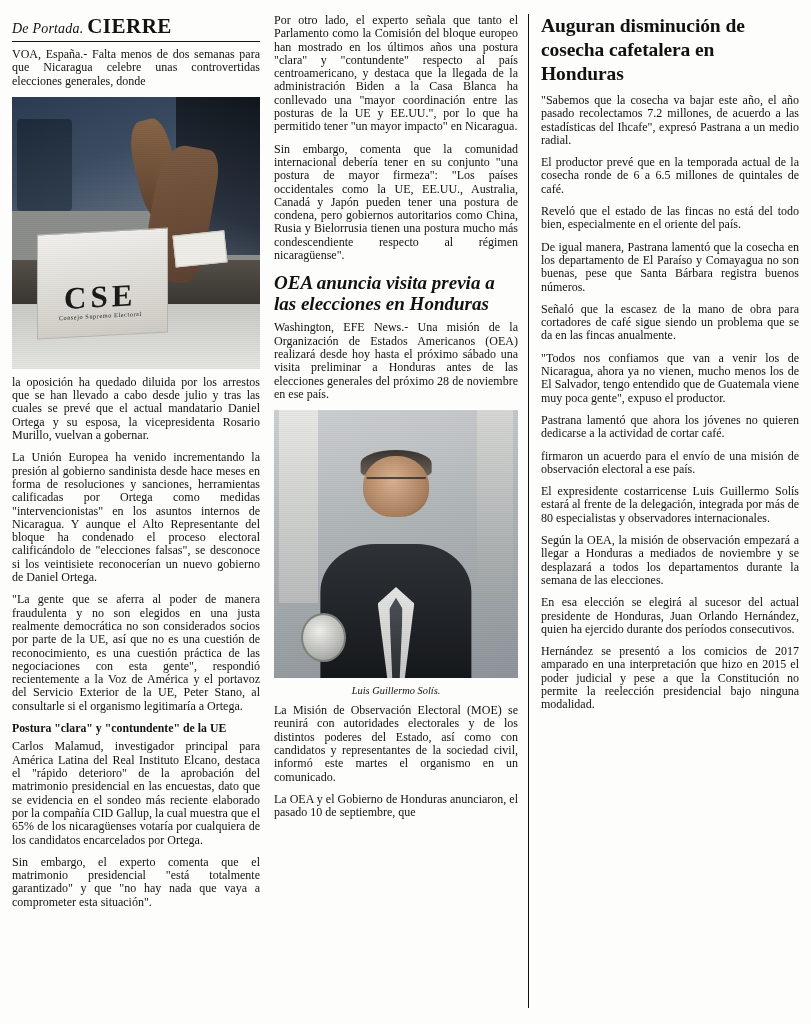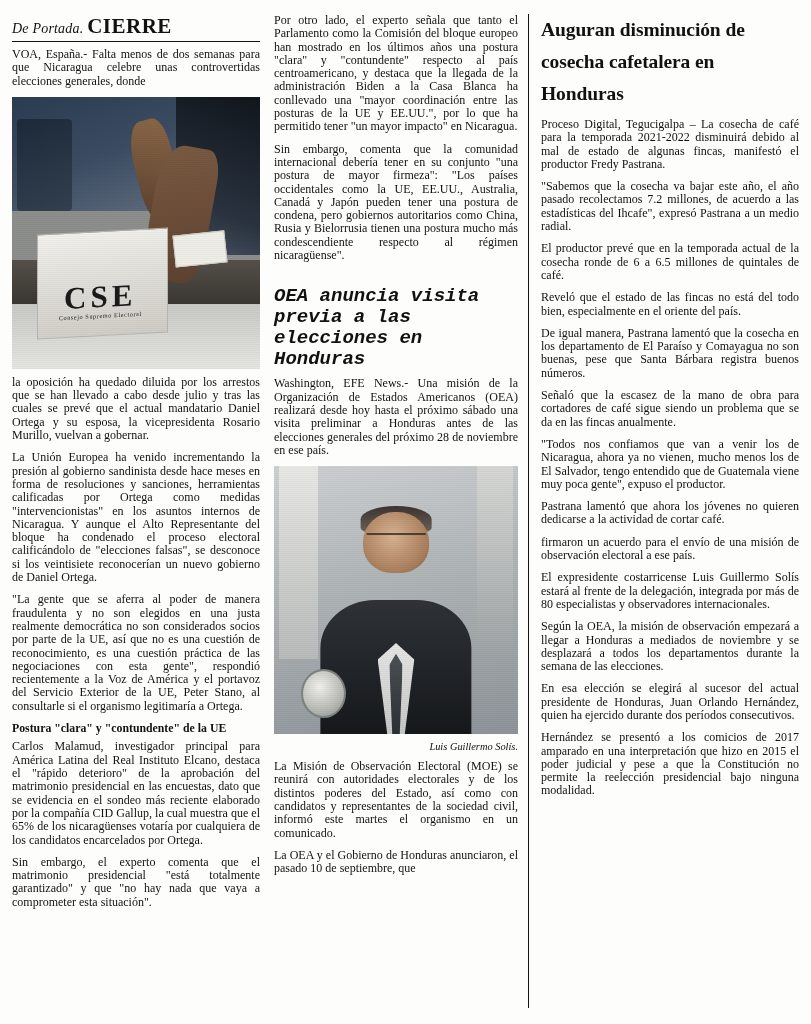--- a/index.html
+++ b/index.html
@@ -68,32 +68,32 @@
   }
   p.tight { margin-bottom: 12px; }
   .subhead {
     font-family: "Liberation Serif", serif;
     font-weight: bold;
     font-size: 11.8px;
     line-height: 13.4px;
     margin: 2px 0 5px 0;
   }
   .headline {
-    font-family: Liberation Mono, monospace;
+    font-family: Liberation Serif, serif;
     font-weight: bold;
     font-style: italic;
     font-size: 19px;
     line-height: 21px;
-    margin: 24px 0 7px 0;
+    margin: 10px 0 7px 0;
   }
   .headline3 {
     font-family: "Liberation Serif", serif;
     font-weight: bold;
     font-size: 19.5px;
-    line-height: 32px;
+    line-height: 24px;
     margin: 0 0 8px 0;
     letter-spacing: -0.1px;
   }
   
   .photo {
     position: relative;
     width: 100%;
     overflow: hidden;
     background: #8d8f8c;
     margin: 3px 0 7px 0;
@@ -218,21 +218,21 @@
   .p2-seal {
     position:absolute; left:11%; bottom:6%; width:17%; height:17%;
     border-radius: 50%;
     background: radial-gradient(circle at 40% 35%, #f2f1ec 0%, #b9bbb7 60%, #8d918d 100%);
     border: 2px solid #7f837f;
   }
   .caption {
     font-family: "Liberation Serif", serif;
     font-size: 10.4px;
     font-style: italic;
-    text-align: right;
+    text-align: center;
     margin: 2px 0 8px 0;
   }
 </style>
 </head>
 <body>
 
 <div class="page">
   <div class="columns">
 
     <div class="col col1">
@@ -295,21 +295,20 @@
 
       <div class="caption">Luis Guillermo Solís.</div>
 
       <p class="body">La Misión de Observación Electoral (MOE) se reunirá con autoridades electorales y de los distintos poderes del Estado, así como con candidatos y representantes de la sociedad civil, informó este martes el organismo en un comunicado.</p>
       <p class="body tight">La OEA y el Gobierno de Honduras anunciaron, el pasado 10 de septiembre, que</p>
     </div>
 
     <div class="col col3">
       <div class="headline3">Auguran disminución de cosecha cafetalera en Honduras</div>
 
-      <p class="body">Proceso Digital, Tegucigalpa – La cosecha de café para la temporada 2021-2022 disminuirá debido al mal de estado de algunas fincas, manifestó el productor Fredy Pastrana.</p>
       <p class="body">"Sabemos que la cosecha va bajar este año, el año pasado recolectamos 7.2 millones, de acuerdo a las estadísticas del Ihcafe", expresó Pastrana a un medio radial.</p>
       <p class="body">El productor prevé que en la temporada actual de la cosecha ronde de 6 a 6.5 millones de quintales de café.</p>
       <p class="body">Reveló que el estado de las fincas no está del todo bien, especialmente en el oriente del país.</p>
       <p class="body">De igual manera, Pastrana lamentó que la cosecha en los departamento de El Paraíso y Comayagua no son buenas, pese que Santa Bárbara registra buenos números.</p>
       <p class="body">Señaló que la escasez de la mano de obra para cortadores de café sigue siendo un problema que se da en las fincas anualmente.</p>
       <p class="body">"Todos nos confiamos que van a venir los de Nicaragua, ahora ya no vienen, mucho menos los de El Salvador, tengo entendido que de Guatemala viene muy poca gente", expuso el productor.</p>
       <p class="body">Pastrana lamentó que ahora los jóvenes no quieren dedicarse a la actividad de cortar café.</p>
       <p class="body">firmaron un acuerdo para el envío de una misión de observación electoral a ese país.</p>
       <p class="body">El expresidente costarricense Luis Guillermo Solís estará al frente de la delegación, integrada por más de 80 especialistas y observadores internacionales.</p>
       <p class="body">Según la OEA, la misión de observación empezará a llegar a Honduras a mediados de noviembre y se desplazará a todos los departamentos durante la semana de las elecciones.</p>

